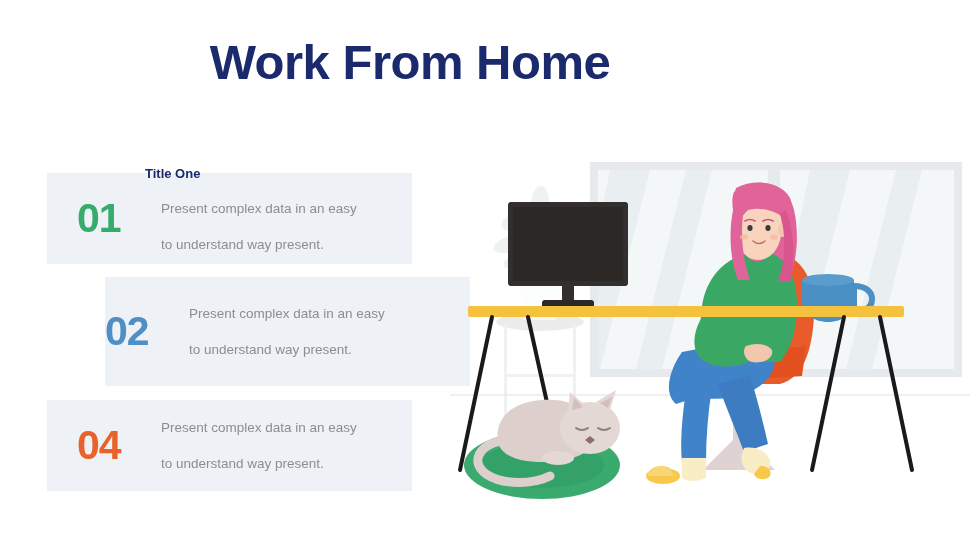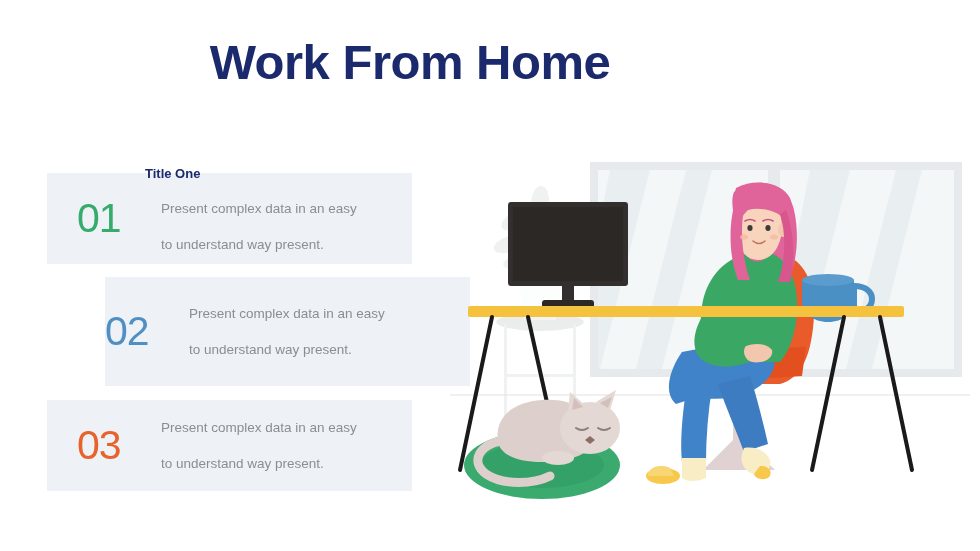--- a/index.html
+++ b/index.html
@@ -49,21 +49,21 @@
     display: flex;
     align-items: center;
     box-sizing: border-box;
   }
   .item-1 { left: 47px;  top: 173px; width: 365px; height: 91px; padding-left: 30px; }
   .item-2 { left: 105px; top: 277px; width: 365px; height: 109px; }
   .item-3 { left: 47px;  top: 400px; width: 365px; height: 91px; padding-left: 30px; }
 
   .item-num {
     font-size: 41px;
-    font-weight: 400;
+    font-weight: 700;
     letter-spacing: -1px;
     line-height: 1;
     width: 68px;
     flex: 0 0 68px;
   }
   .num-1 { color: #35ac6c; }
   .num-2 { color: #4f8fc4; }
   .num-3 { color: #e8622b; }
 
   .item-text { flex: 1 1 auto; }
@@ -111,21 +111,21 @@
 
   <div class="item item-2">
     <div class="item-num num-2">02</div>
     <div class="item-text">
       <p class="item-desc">Present complex data in an easy</p>
       <p class="item-desc">to understand way present.</p>
     </div>
   </div>
 
   <div class="item item-3">
-    <div class="item-num num-3">03</div>
+    <div class="item-num num-3">04</div>
     <div class="item-text">
       <p class="item-desc">Present complex data in an easy</p>
       <p class="item-desc">to understand way present.</p>
     </div>
   </div>
 
   <div class="illustration">
     <svg width="520" height="370" viewBox="0 0 520 370" xmlns="http://www.w3.org/2000/svg">
 
       <g>

